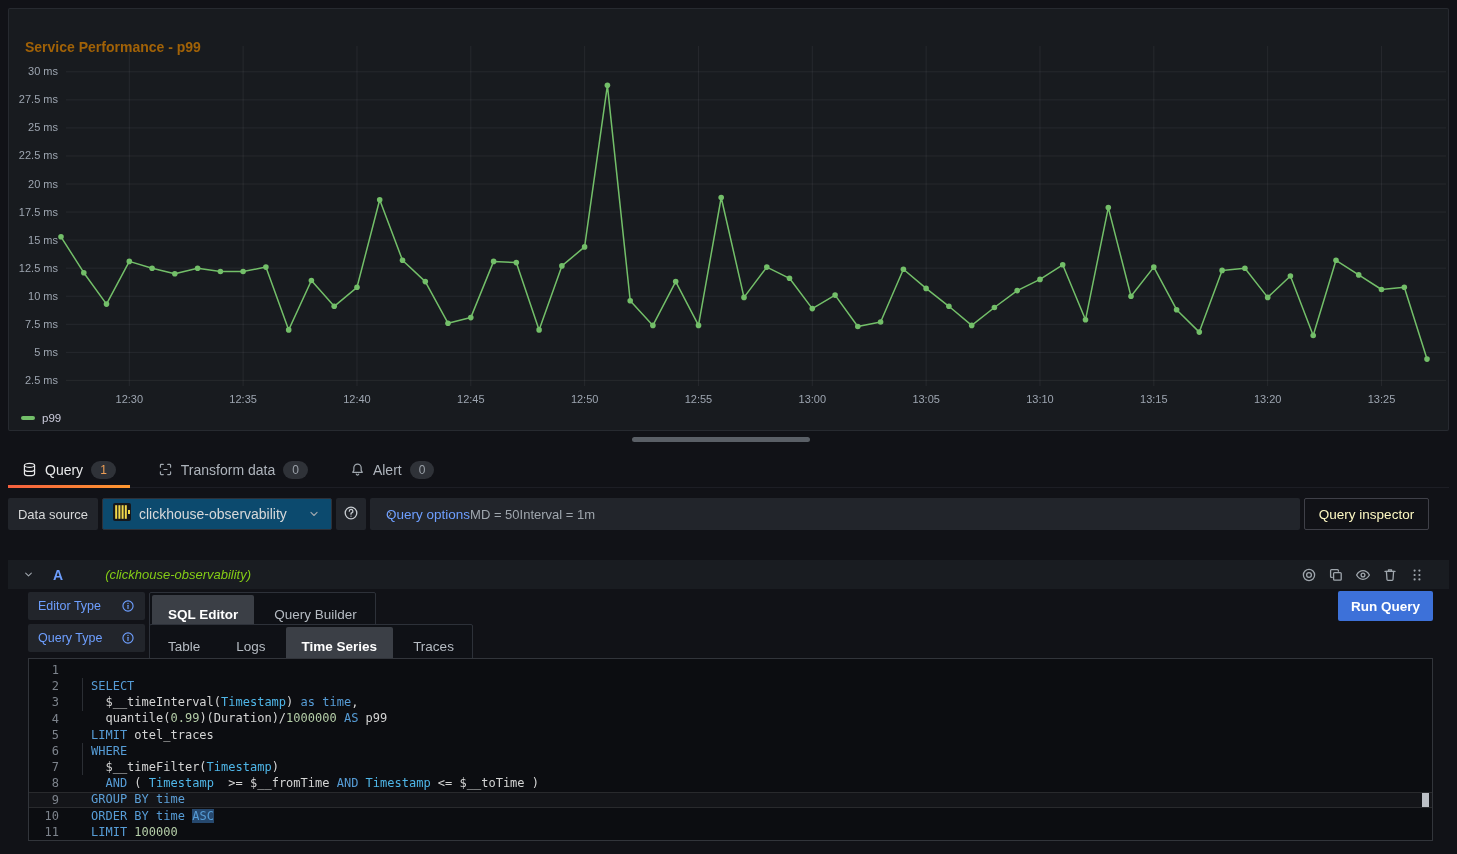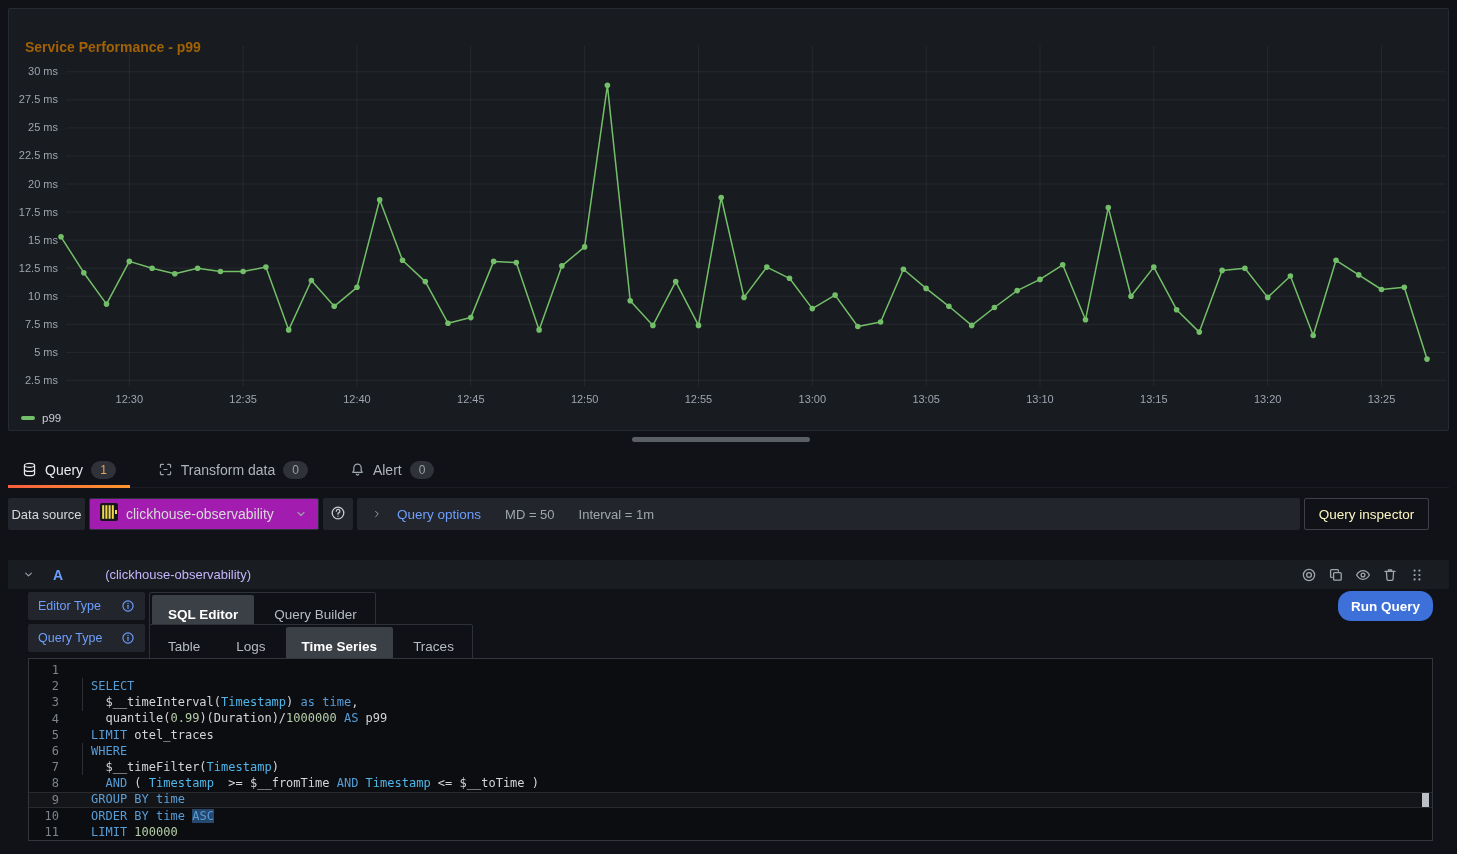--- a/index.html
+++ b/index.html
@@ -28,53 +28,53 @@
   .tab.active .ticon{color:#e8e9ea;}
   .tab.active::after{content:"";position:absolute;left:0;right:0;bottom:-1px;height:3px;
     background:linear-gradient(90deg,#F55F3E,#FF9830);}
   .badge{background:#2f3238;color:#9aa0a8;border-radius:10px;padding:1px 9px;font-size:12px;line-height:16px;}
   .tab.active .badge{color:#ed9e57;}
 
   
   .ds-row{position:absolute;left:8px;top:498px;width:1421px;height:32px;display:flex;gap:4px;}
   .chip{background:#22252b;border-radius:2px;display:flex;align-items:center;padding:0 12px;
     font-size:13px;color:#d8d9da;white-space:nowrap;}
-  .ds-label{width:77px;justify-content:center;}
-  .ds-picker{width:230px;background:#a21caf;border:1px solid #2d3139;border-radius:2px;
+  .ds-label{width:90px;justify-content:center;}
+  .ds-picker{width:230px;background:#0c4a6e;border:1px solid #2d3139;border-radius:2px;
     display:flex;align-items:center;gap:8px;padding:0 10px;cursor:pointer;}
   .ds-picker .name{flex:1;font-size:14px;color:#d8d9da;}
   .chev{color:#9fa6ad;display:inline-flex;}
   .icon-btn{width:30px;background:#22252b;border-radius:2px;display:flex;align-items:center;
     justify-content:center;color:#c7ccd1;cursor:pointer;border:none;}
-  .opts-bar{flex:1;background:#22252b;border-radius:2px;display:flex;align-items:center;gap:24px;padding:0 14px;}
+  .opts-bar{flex:1;background:#22252b;border-radius:2px;display:flex;align-items:center;padding:0 14px;}
   .opts-link{color:#6E9FFF;font-size:13.5px;cursor:pointer;}
   .opts-meta{color:#9fa6ad;font-size:13px;}
   .inspector-btn{width:125px;background:transparent;border:1px solid rgba(204,204,220,0.25);
     border-radius:2px;color:#fef9c3;font-size:13.5px;display:flex;align-items:center;justify-content:center;cursor:pointer;}
 
   
   .q-header{position:absolute;left:8px;top:560px;width:1441px;height:29px;background:#191c21;
     display:flex;align-items:center;padding:0 14px;}
   .q-ref{color:#6E9FFF;font-weight:700;font-size:14px;margin-left:18px;}
-  .q-hint{color:#c4b5fd;font-size:13px;margin-left:42px;}
+  .q-hint{color:#84cc16;font-style:italic;font-size:13px;margin-left:42px;}
   .q-actions{margin-left:auto;display:flex;align-items:center;gap:11px;margin-right:10px;}
   .q-actions .aicon{display:inline-flex;color:#9fa6ad;cursor:pointer;}
 
   
   .ctl-chip{position:absolute;left:28px;width:117px;height:28px;background:#22252b;border-radius:2px;
     display:flex;align-items:center;justify-content:space-between;padding:0 10px;
     color:#6E9FFF;font-size:12.5px;font-weight:500;}
   .ctl-chip .iicon{display:inline-flex;color:#6E9FFF;cursor:pointer;}
   .toggle{position:absolute;left:149px;height:45px;display:flex;background:#0f1116;
     border:1px solid #2d3139;border-radius:2px;overflow:hidden;}
   .toggle .opt{display:flex;align-items:center;padding:0 16px;font-size:13.5px;color:#b6bcc3;
     cursor:pointer;border-radius:2px;margin:2px;}
   .toggle .opt.active{background:#3b3f46;color:#ffffff;font-weight:600;}
   .run-btn{position:absolute;left:1338px;top:591px;width:95px;height:30px;background:#3D71D9;border:none;
-    border-radius:13px;color:#fff;font-size:13.5px;font-weight:600;cursor:pointer;font-family:inherit;}
+    border-radius:2px;color:#fff;font-size:13.5px;font-weight:600;cursor:pointer;font-family:inherit;}
 
   
   .code{position:absolute;left:28px;top:658px;width:1405px;height:183px;background:#0c0d11;
     border:1px solid #32353b;font-family:"DejaVu Sans Mono",monospace;font-size:12px;
     padding-top:3px;overflow:hidden;}
   .code-line{display:flex;height:16.2px;line-height:16.2px;position:relative;}
   .code-line .ln{width:46px;padding-right:16px;text-align:right;color:#7d838c;flex:none;}
   .code-line pre{margin:16px;font:inherit;color:#d4d4d4;white-space:pre;position:relative;}
   .code-line.current{background:rgba(255,255,255,0.035);
     box-shadow:inset 0 1px 0 rgba(255,255,255,0.09), inset 0 -1px 0 rgba(255,255,255,0.09);}

